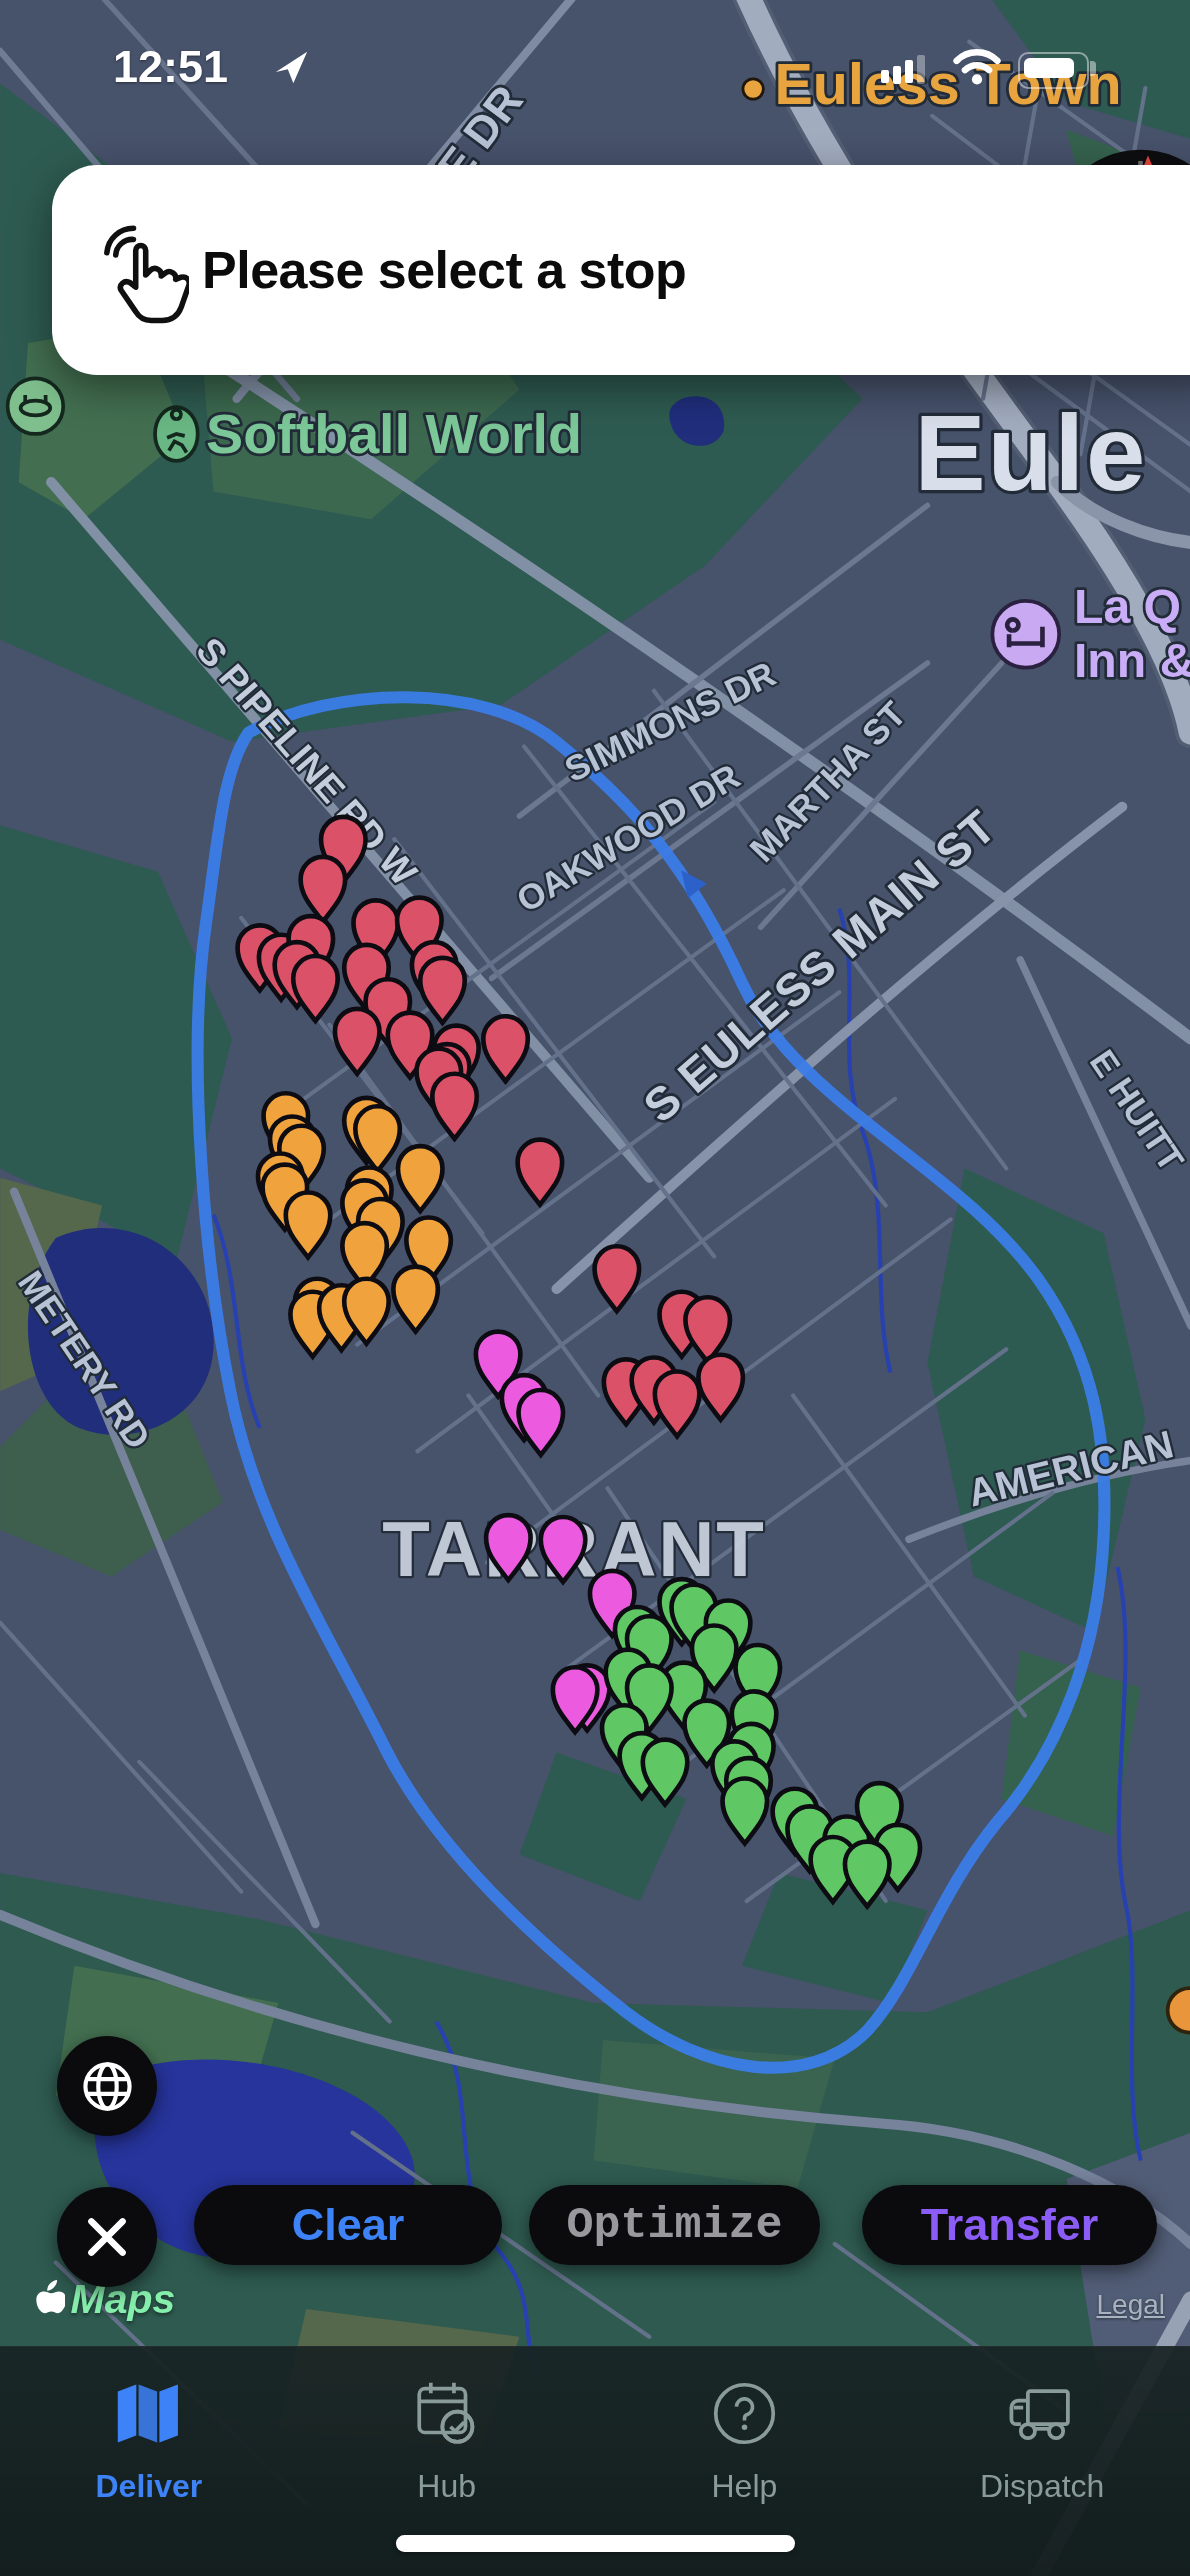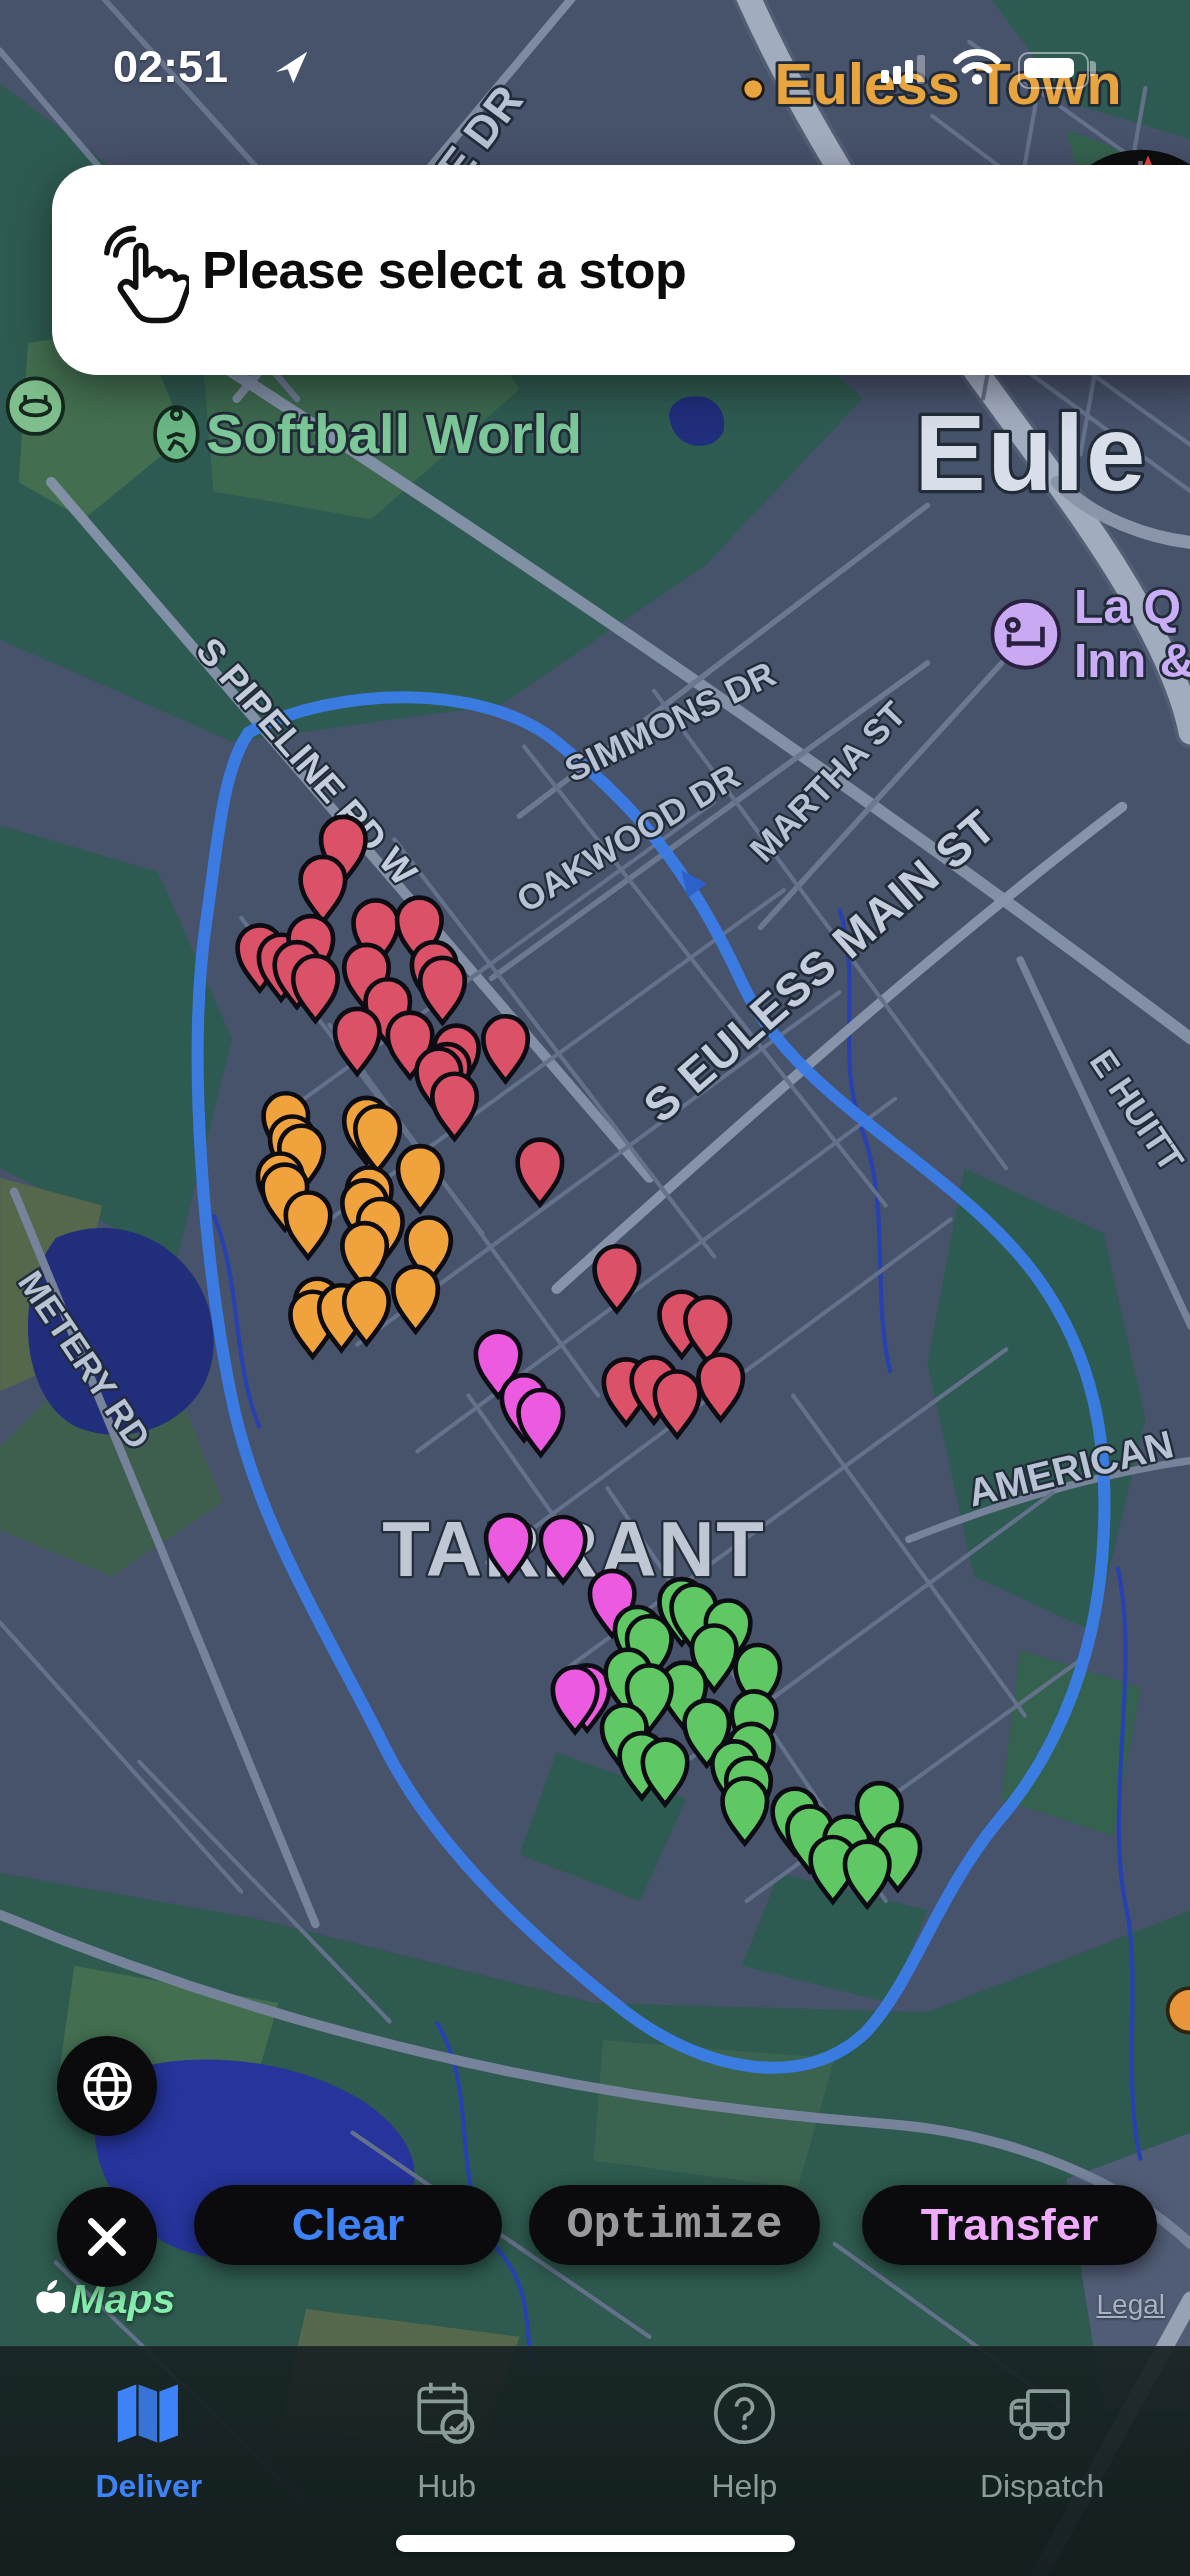--- a/index.html
+++ b/index.html
@@ -34,21 +34,21 @@
   
   .round-btn{position:absolute;left:57px;width:100px;height:100px;border-radius:50%;background:#0B0B0E;
      display:flex;align-items:center;justify-content:center;z-index:25;box-shadow:0 5.6px 16.7px rgba(0,0,0,.5);}
   .globe-btn{top:2036px;}
   .close-btn{top:2187px;color:#fff;}
   .pill{position:absolute;top:2185px;height:80px;border-radius:41px;background:#0B0B0E;display:flex;
      align-items:center;justify-content:center;font-size:45px;font-weight:bold;z-index:25;
      box-shadow:0 5.6px 16.7px rgba(0,0,0,.5);}
   .pill-clear{left:194px;width:308px;color:#3E82F7;}
   .pill-optimize{left:529px;width:291px;color:#98989D;font-family:Liberation Mono, monospace;}
-  .pill-transfer{left:862px;width:295px;color:#f0abfc;align-items:center;}
+  .pill-transfer{left:862px;width:295px;color:#8b5cf6;align-items:center;}
   .maps-logo{position:absolute;left:28px;top:2276px;display:flex;align-items:center;z-index:24;
      color:#86efac;font-size:41px;font-weight:bold;text-shadow:0 1.9px 4.6px rgba(0,0,0,.5);font-style:italic;}
   .legal{position:absolute;right:26px;top:2289px;font-size:28px;color:#A9B3C0;text-decoration:underline;
      z-index:24;text-shadow:0 0.9px 2.8px rgba(0,0,0,.5);}
   
   .tabbar{position:absolute;left:0;top:2346px;width:1191px;height:230px;
      background:linear-gradient(180deg,rgba(24,35,36,.93),rgba(18,27,28,.96));
      border-top:0.9px solid rgba(255,255,255,.07);z-index:35;display:flex;}
   .tab{flex:1;display:flex;flex-direction:column;align-items:center;padding-top:24px;color:#8A9C99;}
   .tab-icon{height:85px;display:flex;align-items:center;justify-content:center;}
@@ -281,21 +281,21 @@
       <line x1="25" y1="143" x2="39" y2="135"></line>
         <line x1="14" y1="100" x2="30" y2="100"></line>
       <line x1="25" y1="57" x2="39" y2="65"></line>
         <line x1="57" y1="25" x2="65" y2="39"></line>
     </g>
     <polygon points="108,8 94,44 122,40" fill="#E8483C"></polygon>
   </svg>
 </div>
 
 <div class="status">
-  <div class="status-time">02:51</div>
+  <div class="status-time">12:51</div>
   <svg class="nav-arrow" width="35" height="35" viewBox="0 0 38 38">
     <polygon points="2,24 36,2 21,36 15,21" fill="#FFFFFF"></polygon>
   </svg>
   <div>
     <div class="sig" style="left:881px;top:70px;width:8.3px;height:13px;"></div>
     <div class="sig" style="left:893px;top:66px;width:8.3px;height:17.6px;"></div>
     <div class="sig" style="left:905px;top:60px;width:8.3px;height:23px;"></div>
     <div class="sig" style="left:917px;top:55px;width:8.3px;height:29px;background:rgba(255,255,255,.35);"></div>
   </div>
   <svg class="wifi" width="52" height="39" viewBox="0 0 56 42">

